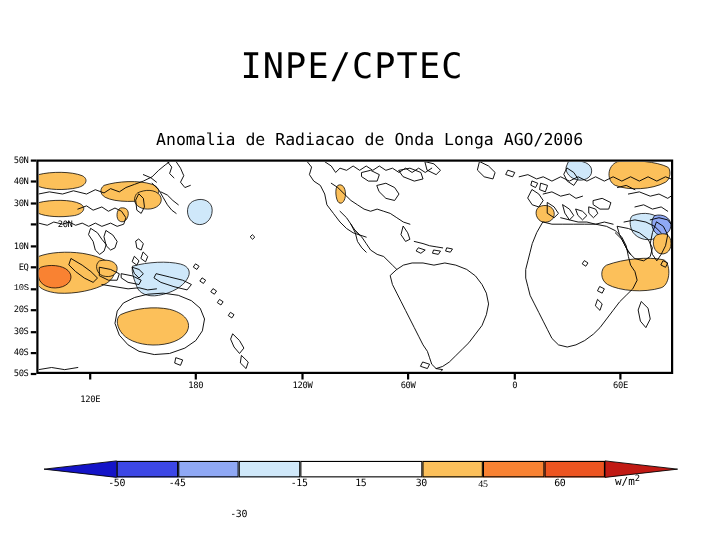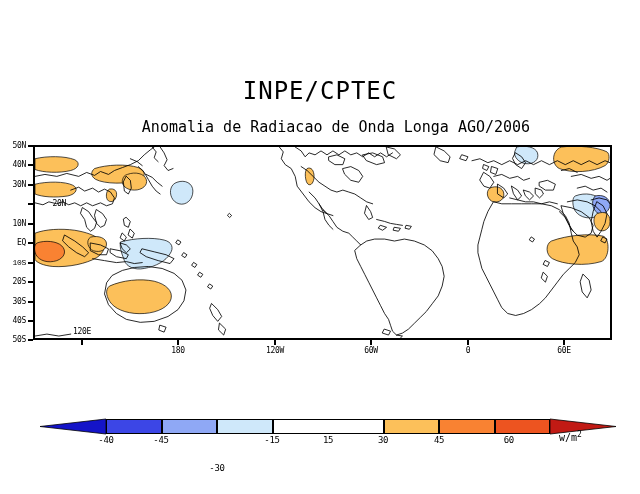--- a/index.html
+++ b/index.html
@@ -3,21 +3,21 @@
 <meta charset="utf-8">
 <style>
   html,body{margin:0;padding:0;background:#ffffff;}
   body{width:640px;height:494px;position:relative;overflow:hidden;
        font-family:"DejaVu Sans Mono","Liberation Mono",monospace;color:#000;}
 
   .page{position:absolute;inset:0;}
 
   
   #main-title{position:absolute;left:0;right:0;top:41px;text-align:center;
-      font-size:24px;letter-spacing:1px;font-family:"DejaVu Sans Mono","Liberation Mono",monospace;margin-top:36px;}
+      font-size:32px;letter-spacing:1px;font-family:"DejaVu Sans Mono","Liberation Mono",monospace;}
   #sub-title{position:absolute;left:0;right:0;top:118px;text-align:center;
       font-size:15px;letter-spacing:0px;font-family:"DejaVu Sans Mono","Liberation Mono",monospace;padding-left:32px;}
 
   
   #map-frame{position:absolute;left:33px;top:145px;width:579px;height:195px;
       border:2px solid #000;box-sizing:border-box;background:#fff;overflow:hidden;}
   #map-clip{position:absolute;inset:0;overflow:hidden;}
   #map-svg{position:absolute;left:0;top:0;width:100%;height:100%;display:block;}
 
   
@@ -253,21 +253,21 @@
   <div class="ylab" style="left:0px;top:317px;">40S</div>
   <div class="ylab" style="left:0px;top:336px;">50S</div>
 
   <div class="xtick" style="left:81px;top:340px;"></div>
   <div class="xtick" style="left:177px;top:340px;"></div>
   <div class="xtick" style="left:274px;top:340px;"></div>
   <div class="xtick" style="left:370px;top:340px;"></div>
   <div class="xtick" style="left:467px;top:340px;"></div>
   <div class="xtick" style="left:563px;top:340px;"></div>
 
-  <div class="xlab" style="left:62px;top:328px;">120E</div>
+  <div class="xlab" style="left:62px;top:359px;">120E</div>
   <div class="xlab" style="left:158px;top:347px;">180</div>
   <div class="xlab" style="left:255px;top:347px;">120W</div>
   <div class="xlab" style="left:351px;top:347px;">60W</div>
   <div class="xlab" style="left:448px;top:347px;">0</div>
   <div class="xlab" style="left:544px;top:347px;">60E</div>
 
   <div id="colorbar">
 
     <svg style="position:absolute;left:-66px;top:0;width:66px;height:15px;overflow:visible;" viewBox="0 0 66 15" preserveAspectRatio="none">
       <polygon points="0,7.5 66,0 66,15" fill="#1414c8" stroke="#000" stroke-width="0.8"></polygon>
@@ -278,24 +278,24 @@
     <div class="cb-cell" style="left:166.5px;width:111px;background:#ffffff;"></div>
     <div class="cb-cell" style="left:277.5px;width:55.5px;background:#fcc05a;"></div>
     <div class="cb-cell" style="left:333px;width:55.5px;background:#f98232;"></div>
     <div class="cb-cell" style="left:388.5px;width:55.5px;background:#ed5420;"></div>
 
     <svg style="position:absolute;left:444px;top:0;width:66px;height:15px;overflow:visible;" viewBox="0 0 66 15" preserveAspectRatio="none">
       <polygon points="0,0 66,7.5 0,15" fill="#c11a14" stroke="#000" stroke-width="0.8"></polygon>
     </svg>
   </div>
 
-  <div class="cblab" style="left:86px;">-40</div>
+  <div class="cblab" style="left:86px;">-50</div>
   <div class="cblab" style="left:141px;">-45</div>
   <div class="cblab" style="left:197px;margin-top:28px;">-30</div>
   <div class="cblab" style="left:252px;">-15</div>
   <div class="cblab" style="left:308px;">15</div>
   <div class="cblab" style="left:363px;">30</div>
-  <div class="cblab" style="left:419px;">45</div>
+  <div class="cblab" style="left:419px;font-family:Liberation Serif, serif;">45</div>
   <div class="cblab" style="left:474px;text-align:right;">60</div>
 
   <div id="unit-label"><span>w/m</span><sup>2</sup></div>
 
 </div>
 
 </body></html>

